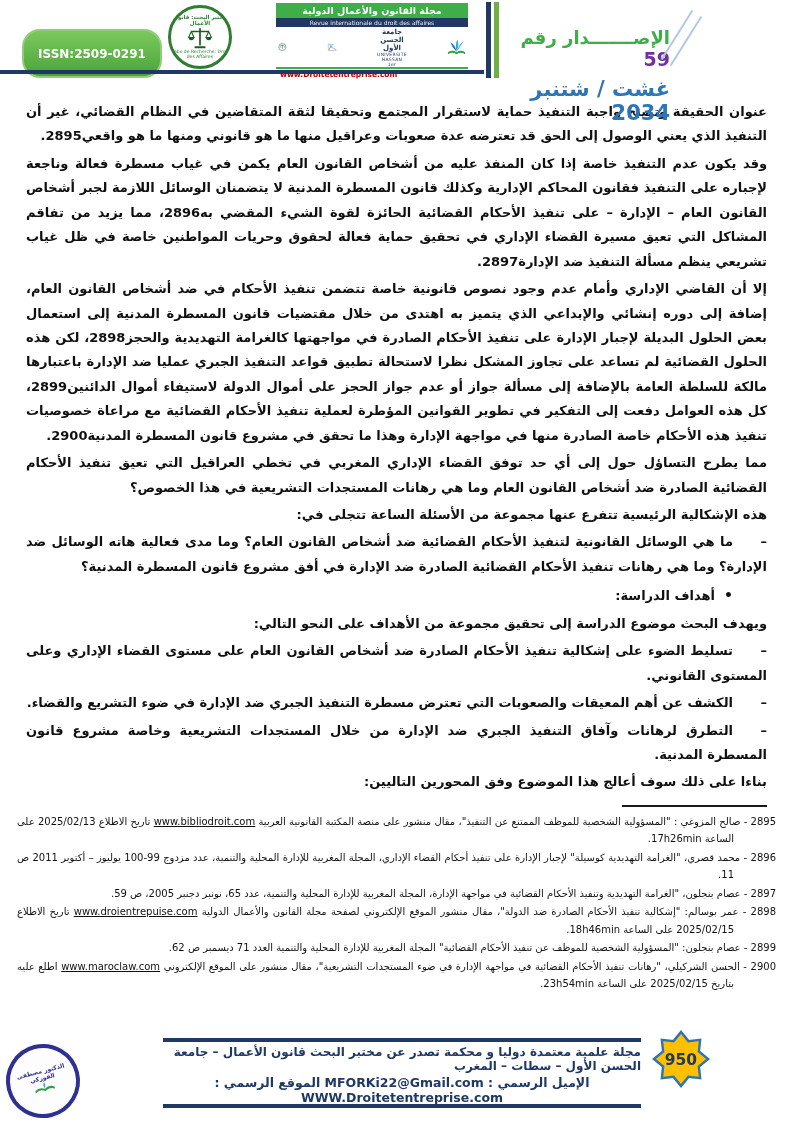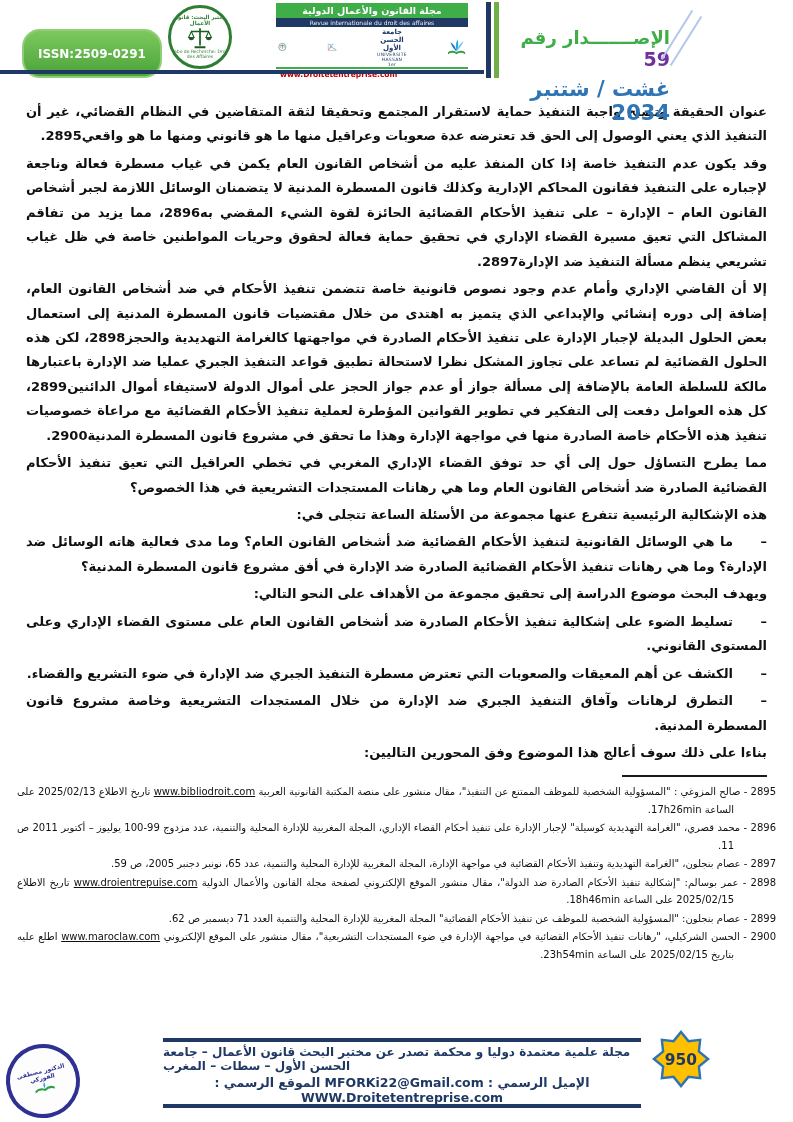--- a/index.html
+++ b/index.html
@@ -64,21 +64,21 @@
   }
   .footnote { padding-right:42px; text-indent:-42px; margin-bottom:1px; }
   .fn-link { text-decoration:underline; }
 
   
   .footer { position:absolute; left:0; bottom:0; width:100%; height:92px; background:#fff; }
   .footer-rule { position:absolute; left:163px; width:478px; height:3.5px; background:#1f3864; }
   .fr-top { top:8px; } .fr-bottom { top:74px; }
   .footer-line1 {
     position:absolute; left:163px; top:15px; width:478px; direction:rtl;
-    text-align:left; color:#1f3864; font-weight:bold; font-size:12px;
+    text-align:right; color:#1f3864; font-weight:bold; font-size:12px;
   }
   .footer-line2 {
     position:absolute; left:163px; top:45px; width:478px; direction:rtl;
     text-align:center; color:#1f3864; font-weight:bold; font-size:12.5px;
   }
   .badge { position:absolute; left:652px; top:0px; }
   .stamp {
     position:absolute; left:6px; top:14px; width:74px; height:74px;
     border-radius:50%; border:4px solid #2e3192; background:#fdfdfd;
     transform:rotate(-14deg);
@@ -159,20 +159,23 @@
 
   <main class="body-text">
     <div class="blk"><span>عنوان الحقيقة وتصبح واجبة التنفيذ حماية لاستقرار المجتمع وتحقيقا لثقة المتقاضين في النظام القضائي، غير أن التنفيذ الذي يعني الوصول إلى الحق قد تعترضه عدة صعوبات وعراقيل منها ما هو قانوني ومنها ما هو واقعي2895.</span></div>
     <div class="blk"><span>وقد يكون عدم التنفيذ خاصة إذا كان المنفذ عليه من أشخاص القانون العام يكمن في غياب مسطرة فعالة وناجعة لإجباره على التنفيذ فقانون المحاكم الإدارية وكذلك قانون المسطرة المدنية لا يتضمنان الوسائل اللازمة لجبر أشخاص القانون العام – الإدارة – على تنفيذ الأحكام القضائية الحائزة لقوة الشيء المقضي به2896، مما يزيد من تفاقم المشاكل التي تعيق مسيرة القضاء الإداري في تحقيق حماية فعالة لحقوق وحريات المواطنين خاصة في ظل غياب تشريعي ينظم مسألة التنفيذ ضد الإدارة2897.</span></div>
     <div class="blk"><span>إلا أن القاضي الإداري وأمام عدم وجود نصوص قانونية خاصة تتضمن تنفيذ الأحكام في ضد أشخاص القانون العام، إضافة إلى دوره إنشائي والإبداعي الذي يتميز به اهتدى من خلال مقتضيات قانون المسطرة المدنية إلى استعمال بعض الحلول البديلة لإجبار الإدارة على تنفيذ الأحكام الصادرة في مواجهتها كالغرامة التهديدية والحجز2898، لكن هذه الحلول القضائية لم تساعد على تجاوز المشكل نظرا لاستحالة تطبيق قواعد التنفيذ الجبري عمليا ضد الإدارة باعتبارها مالكة للسلطة العامة بالإضافة إلى مسألة جواز أو عدم جواز الحجز على أموال الدولة لاستيفاء أموال الدائنين2899، كل هذه العوامل دفعت إلى التفكير في تطوير القوانين المؤطرة لعملية تنفيذ الأحكام القضائية مع مراعاة خصوصيات تنفيذ هذه الأحكام خاصة الصادرة منها في مواجهة الإدارة وهذا ما تحقق في مشروع قانون المسطرة المدنية2900.</span></div>
     <div class="blk"><span>مما يطرح التساؤل حول إلى أي حد توفق القضاء الإداري المغربي في تخطي العراقيل التي تعيق تنفيذ الأحكام القضائية الصادرة ضد أشخاص القانون العام وما هي رهانات المستجدات التشريعية في هذا الخصوص؟</span></div>
     <div class="blk"><span>هذه الإشكالية الرئيسية تتفرع عنها مجموعة من الأسئلة الساعة تتجلى في:</span></div>
     <div class="blk">
       <span class="dash-glyph">–</span><span>ما هي الوسائل القانونية لتنفيذ الأحكام القضائية ضد أشخاص القانون العام؟ وما مدى فعالية هاته الوسائل ضد الإدارة؟ وما هي رهانات تنفيذ الأحكام القضائية الصادرة ضد الإدارة في أفق مشروع قانون المسطرة المدنية؟</span>
     </div>
+    <div class="blk bullet-blk">
+      <span class="bullet-glyph">•</span><span>أهداف الدراسة:</span>
+    </div>
     <div class="blk"><span>ويهدف البحث موضوع الدراسة إلى تحقيق مجموعة من الأهداف على النحو التالي:</span></div>
     <div class="blk">
       <span class="dash-glyph">–</span><span>تسليط الضوء على إشكالية تنفيذ الأحكام الصادرة ضد أشخاص القانون العام على مستوى القضاء الإداري وعلى المستوى القانوني.</span>
     </div>
     <div class="blk">
       <span class="dash-glyph">–</span><span>الكشف عن أهم المعيقات والصعوبات التي تعترض مسطرة التنفيذ الجبري ضد الإدارة في ضوء التشريع والقضاء.</span>
     </div>
     <div class="blk">
       <span class="dash-glyph">–</span><span>التطرق لرهانات وآفاق التنفيذ الجبري ضد الإدارة من خلال المستجدات التشريعية وخاصة مشروع قانون المسطرة المدنية.</span>
     </div>

